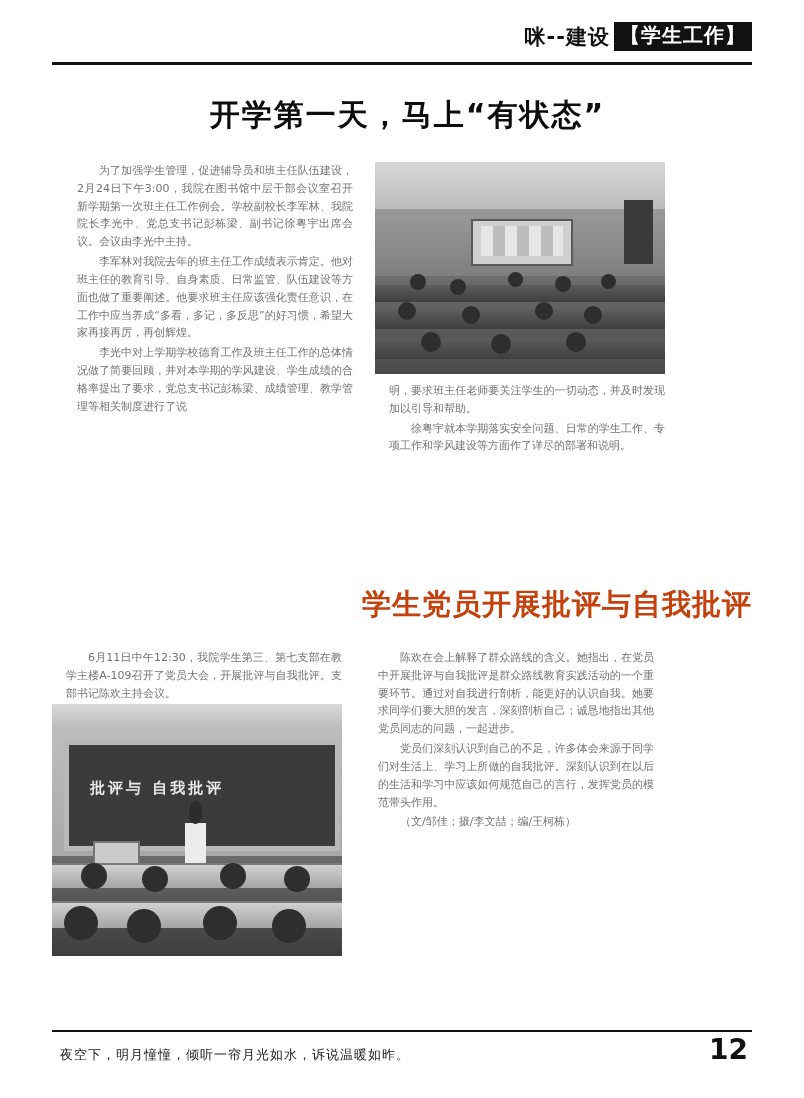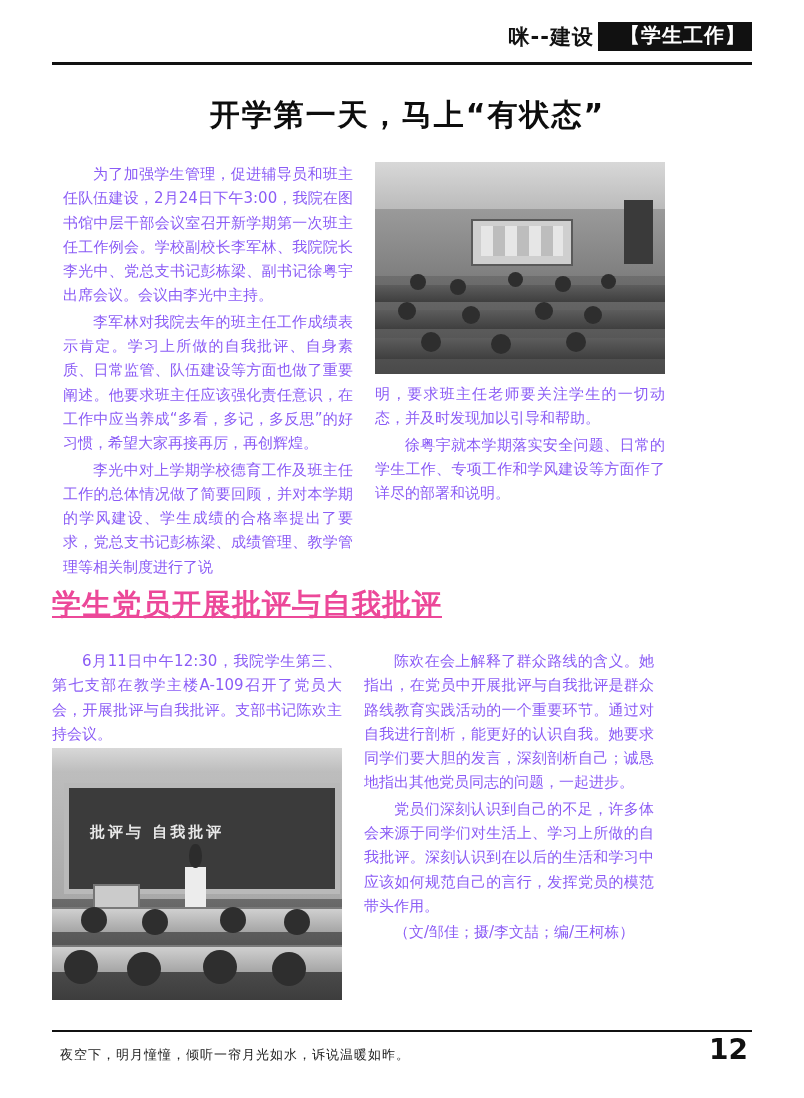--- a/index.html
+++ b/index.html
@@ -36,21 +36,21 @@
     font-size: 21px;
     font-weight: bold;
     letter-spacing: 1px;
     color: #111;
   }
   .header-tag {
     background: #111;
     color: #fff;
     font-size: 20px;
     font-weight: bold;
-    padding: 2px 6px 4px 22px;
+    padding: 2px 6px 4px 6px;
     letter-spacing: 1px;
     line-height: 1.15;
   }
   .header-rule {
     position: absolute;
     top: 62px;
     left: 52px;
     right: 52px;
     height: 3px;
     background: #111;
@@ -76,27 +76,27 @@
     gap: 22px;
     align-items: flex-start;
   }
   .col-left {
     width: 290px;
   }
   .col-right {
     width: 290px;
   }
   p.body {
-    margin: 0 0 2px 0;
-    font-size: 15px;
+    margin: 0 0 2px 14px;
+    font-size: 11px;
     line-height: 1.62;
     text-align: justify;
     text-justify: inter-ideograph;
     text-indent: 2em;
-    color: #8b5cf6;
+    color: #737373;
   }
   p.body.noindent {
     text-indent: 0;
   }
   .credit {
     text-indent: 2em;
   }
 
   
   .photo {
@@ -112,27 +112,26 @@
   }
 
   
   .article2 {
     position: absolute;
     top: 585px;
     left: 52px;
     right: 52px;
   }
   .title2 {
-    text-align: left;
+    text-align: right;
     font-size: 29px;
     font-weight: bold;
     letter-spacing: 1px;
     margin: 0 0 24px 0;
-    color: #ec4899;
-    text-decoration: underline;
+    color: #c2410c;
   }
   .photo.p2 { height: 252px; margin-top: 0; }
 
   
   .footer-rule {
     position: absolute;
     bottom: 66px;
     left: 52px;
     right: 52px;
     height: 2px;
@@ -225,21 +224,21 @@
     <span class="header-tag">【学生工作】</span>
   </div>
   <div class="header-rule"></div>
 
   <div class="article1">
     <h1 class="title1">开学第一天，马上“有状态”</h1>
 
     <div class="cols">
       <div class="col-left">
         <p class="body">为了加强学生管理，促进辅导员和班主任队伍建设，2月24日下午3:00，我院在图书馆中层干部会议室召开新学期第一次班主任工作例会。学校副校长李军林、我院院长李光中、党总支书记彭栋梁、副书记徐粤宇出席会议。会议由李光中主持。</p>
-        <p class="body">李军林对我院去年的班主任工作成绩表示肯定。学习上所做的自我批评、自身素质、日常监管、队伍建设等方面也做了重要阐述。他要求班主任应该强化责任意识，在工作中应当养成“多看，多记，多反思”的好习惯，希望大家再接再厉，再创辉煌。</p>
+        <p class="body">李军林对我院去年的班主任工作成绩表示肯定。他对班主任的教育引导、自身素质、日常监管、队伍建设等方面也做了重要阐述。他要求班主任应该强化责任意识，在工作中应当养成“多看，多记，多反思”的好习惯，希望大家再接再厉，再创辉煌。</p>
         <p class="body">李光中对上学期学校德育工作及班主任工作的总体情况做了简要回顾，并对本学期的学风建设、学生成绩的合格率提出了要求，党总支书记彭栋梁、成绩管理、教学管理等相关制度进行了说</p>
       </div>
 
       <div class="col-right">
         <div class="photo p1">
           <div class="photo-inner">
             <div class="room-ceiling"></div>
             <div class="room-wall"></div>
             <div class="room-floor"></div>
             <div class="banner"></div>

